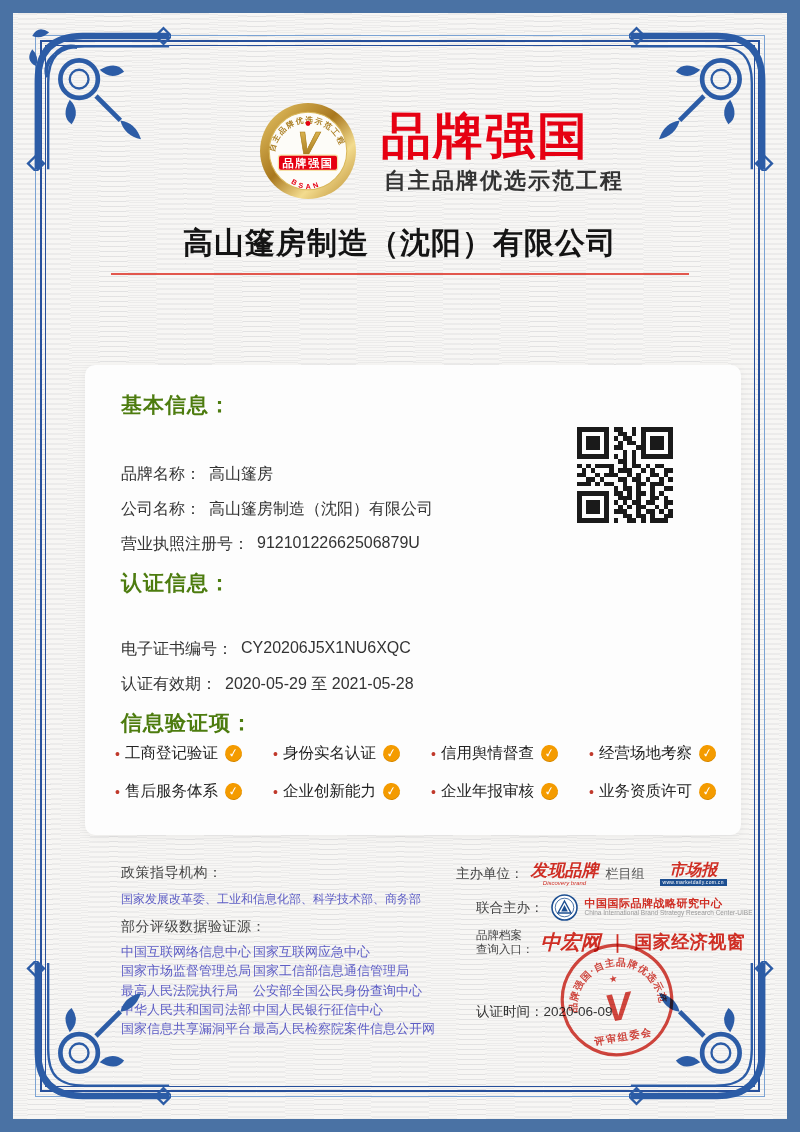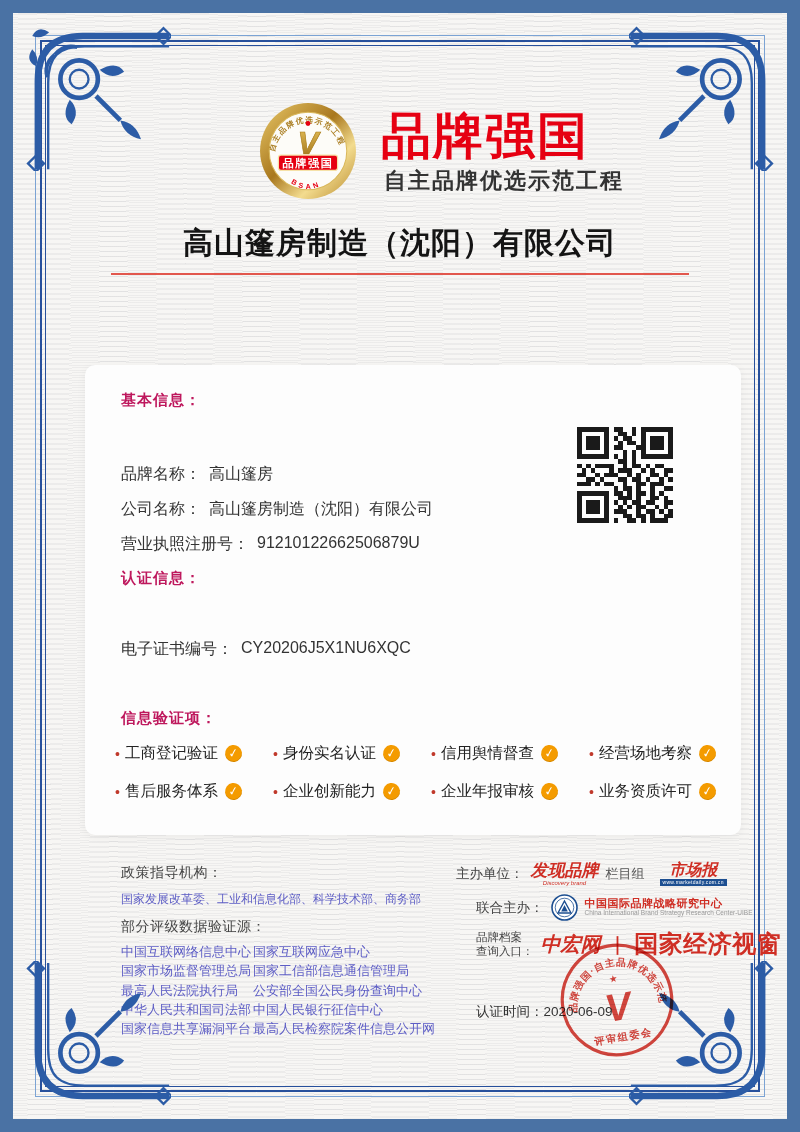--- a/index.html
+++ b/index.html
@@ -27,21 +27,21 @@
   
   .medal{left:246px;top:88px;width:98px;height:100px;}
   .brand-title{left:368px;top:90px;font-size:50px;font-weight:900;color:#e60012;letter-spacing:2px;}
   .brand-subtitle{left:371px;top:153px;font-size:22px;font-weight:600;color:#333;letter-spacing:2px;}
   .company-name{left:0;right:0;top:210px;text-align:center;font-size:30px;font-weight:800;color:#141414;letter-spacing:1px;}
   .red-rule{left:98px;right:98px;top:260px;height:2px;background:#e2574d;}
   .award-title{left:0;right:0;top:274px;text-align:center;font-size:35px;font-weight:900;color:#e60012;letter-spacing:9px;text-indent:9px;}
 
   
   .card{left:72px;top:352px;width:656px;height:470px;background:#fdfdfd;border-radius:10px;box-shadow:0 2px 10px rgba(0,0,0,.05);}
-  .sec-heading{position:absolute;left:36px;font-size:15px;font-weight:800;color:#be185d;letter-spacing:1px;}
+  .sec-heading{position:absolute;left:36px;font-size:21px;font-weight:800;color:#4d7c0f;letter-spacing:1px;}
   .kv{position:absolute;left:36px;display:flex;gap:8px;font-size:16px;color:#333;margin-top:36px;}
   .kv .v{color:#333;}
   .qr{position:absolute;left:492px;top:62px;width:96px;height:96px;}
   .verify-grid{position:absolute;left:30px;top:378px;display:grid;grid-template-columns:repeat(4,158px);row-gap:17px;}
   .verify-item{display:flex;align-items:center;font-size:15.5px;color:#222;white-space:nowrap;}
   .verify-item .bullet{color:#c0392b;font-size:14px;margin-right:5px;}
   .verify-item .badge{display:inline-block;width:17px;height:17px;margin-left:7px;border-radius:50%;
     background:#f49b00;color:#fff;font-size:12px;line-height:17px;text-align:center;transform:rotate(-8deg);box-shadow:inset 0 -1px 0 rgba(0,0,0,.12);}
 
   
@@ -62,21 +62,21 @@
   .column-group{font-size:13px;color:#555;}
   .market{font-family:"Liberation Serif","DejaVu Serif",serif;font-style:italic;font-weight:900;font-size:16px;color:#cf2e24;}
   .market-sub{font-size:5px;color:#fff;background:#1d4f91;padding:1px 3px;margin-top:1px;letter-spacing:.3px;}
   .cohost-row{left:463px;top:881px;}
   .cohost-name{font-size:11px;font-weight:800;color:#cf2e24;letter-spacing:.5px;}
   .cohost-sub{font-size:6.5px;color:#999;margin-top:1px;}
   .archive-row{left:463px;top:915px;}
   .archive-label{font-size:11.5px;color:#444;line-height:1.25;}
   .zhonghong{font-family:"Liberation Serif","DejaVu Serif",serif;font-style:italic;font-weight:900;font-size:20px;color:#cf2e24;}
   .archive-div{font-size:18px;color:#cf2e24;font-weight:700;margin:0 1px;}
-  .econ-window{font-size:24px;font-weight:900;color:#cf2e24;letter-spacing:.5px;}
+  .econ-window{font-size:18px;font-weight:900;color:#cf2e24;letter-spacing:.5px;}
   .issuer-row{left:463px;top:959px;font-size:13.5px;color:#333;}
   .time-row{left:463px;top:990px;font-size:13.5px;color:#333;}
   .seal{left:545px;top:928px;width:118px;height:118px;transform:rotate(-10deg);opacity:.92;mix-blend-mode:multiply;z-index:5;}
 </style>
 </head>
 <body>
 
 <div class="page">
 
   <div class="frame"></div>
@@ -428,20 +428,24 @@
         <rect x="17" y="20" width="1" height="1" fill="#1a1a1a"></rect>
         <rect x="18" y="20" width="1" height="1" fill="#1a1a1a"></rect>
         <rect x="19" y="20" width="1" height="1" fill="#1a1a1a"></rect>
       </svg>
 
     <div class="sec-heading" style="top:204px">认证信息：</div>
     <div class="kv" style="top:238px">
       <span>电子证书编号：</span>
       <span class="v">CY20206J5X1NU6XQC</span>
     </div>
+    <div class="kv" style="top:273px">
+      <span>认证有效期：</span>
+      <span class="v">2020-05-29 至 2021-05-28</span>
+    </div>
 
     <div class="sec-heading" style="top:344px">信息验证项：</div>
     <div class="verify-grid" id="verify-grid">
         <div class="verify-item">
           <span class="bullet">•</span>
           <span>工商登记验证</span>
           <span class="badge">✓</span>
         </div>
         <div class="verify-item">
           <span class="bullet">•</span>

